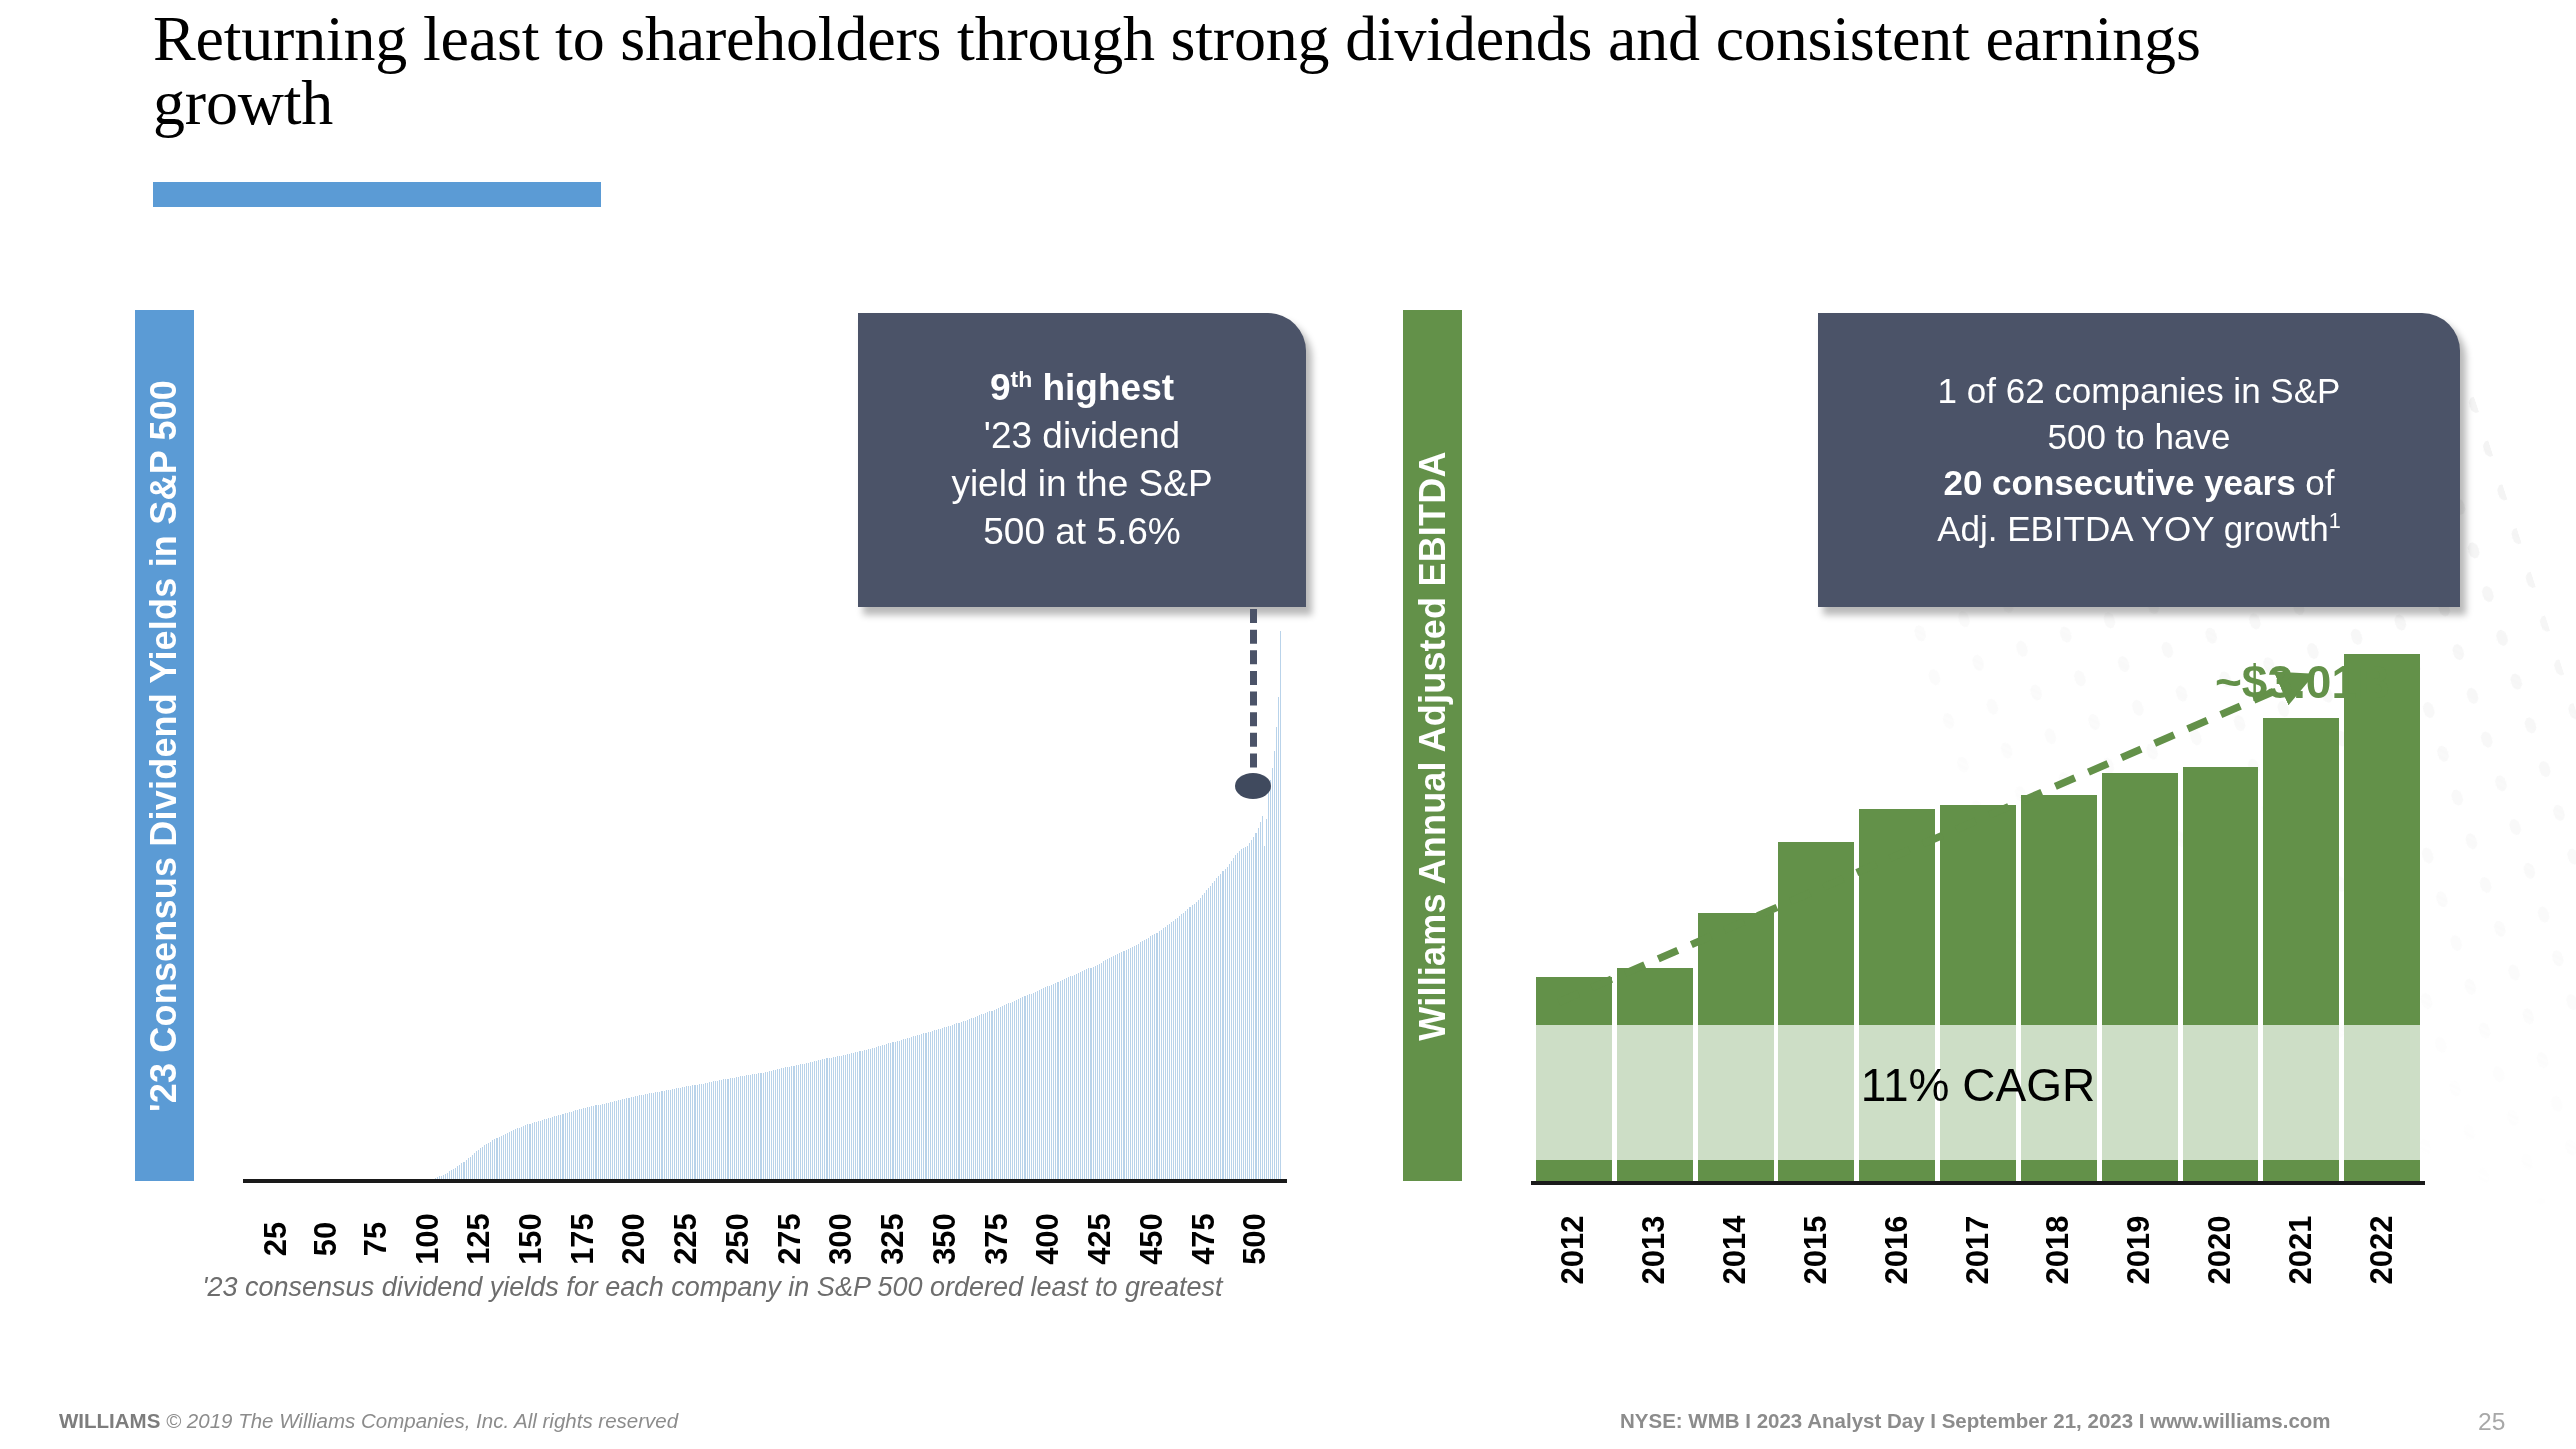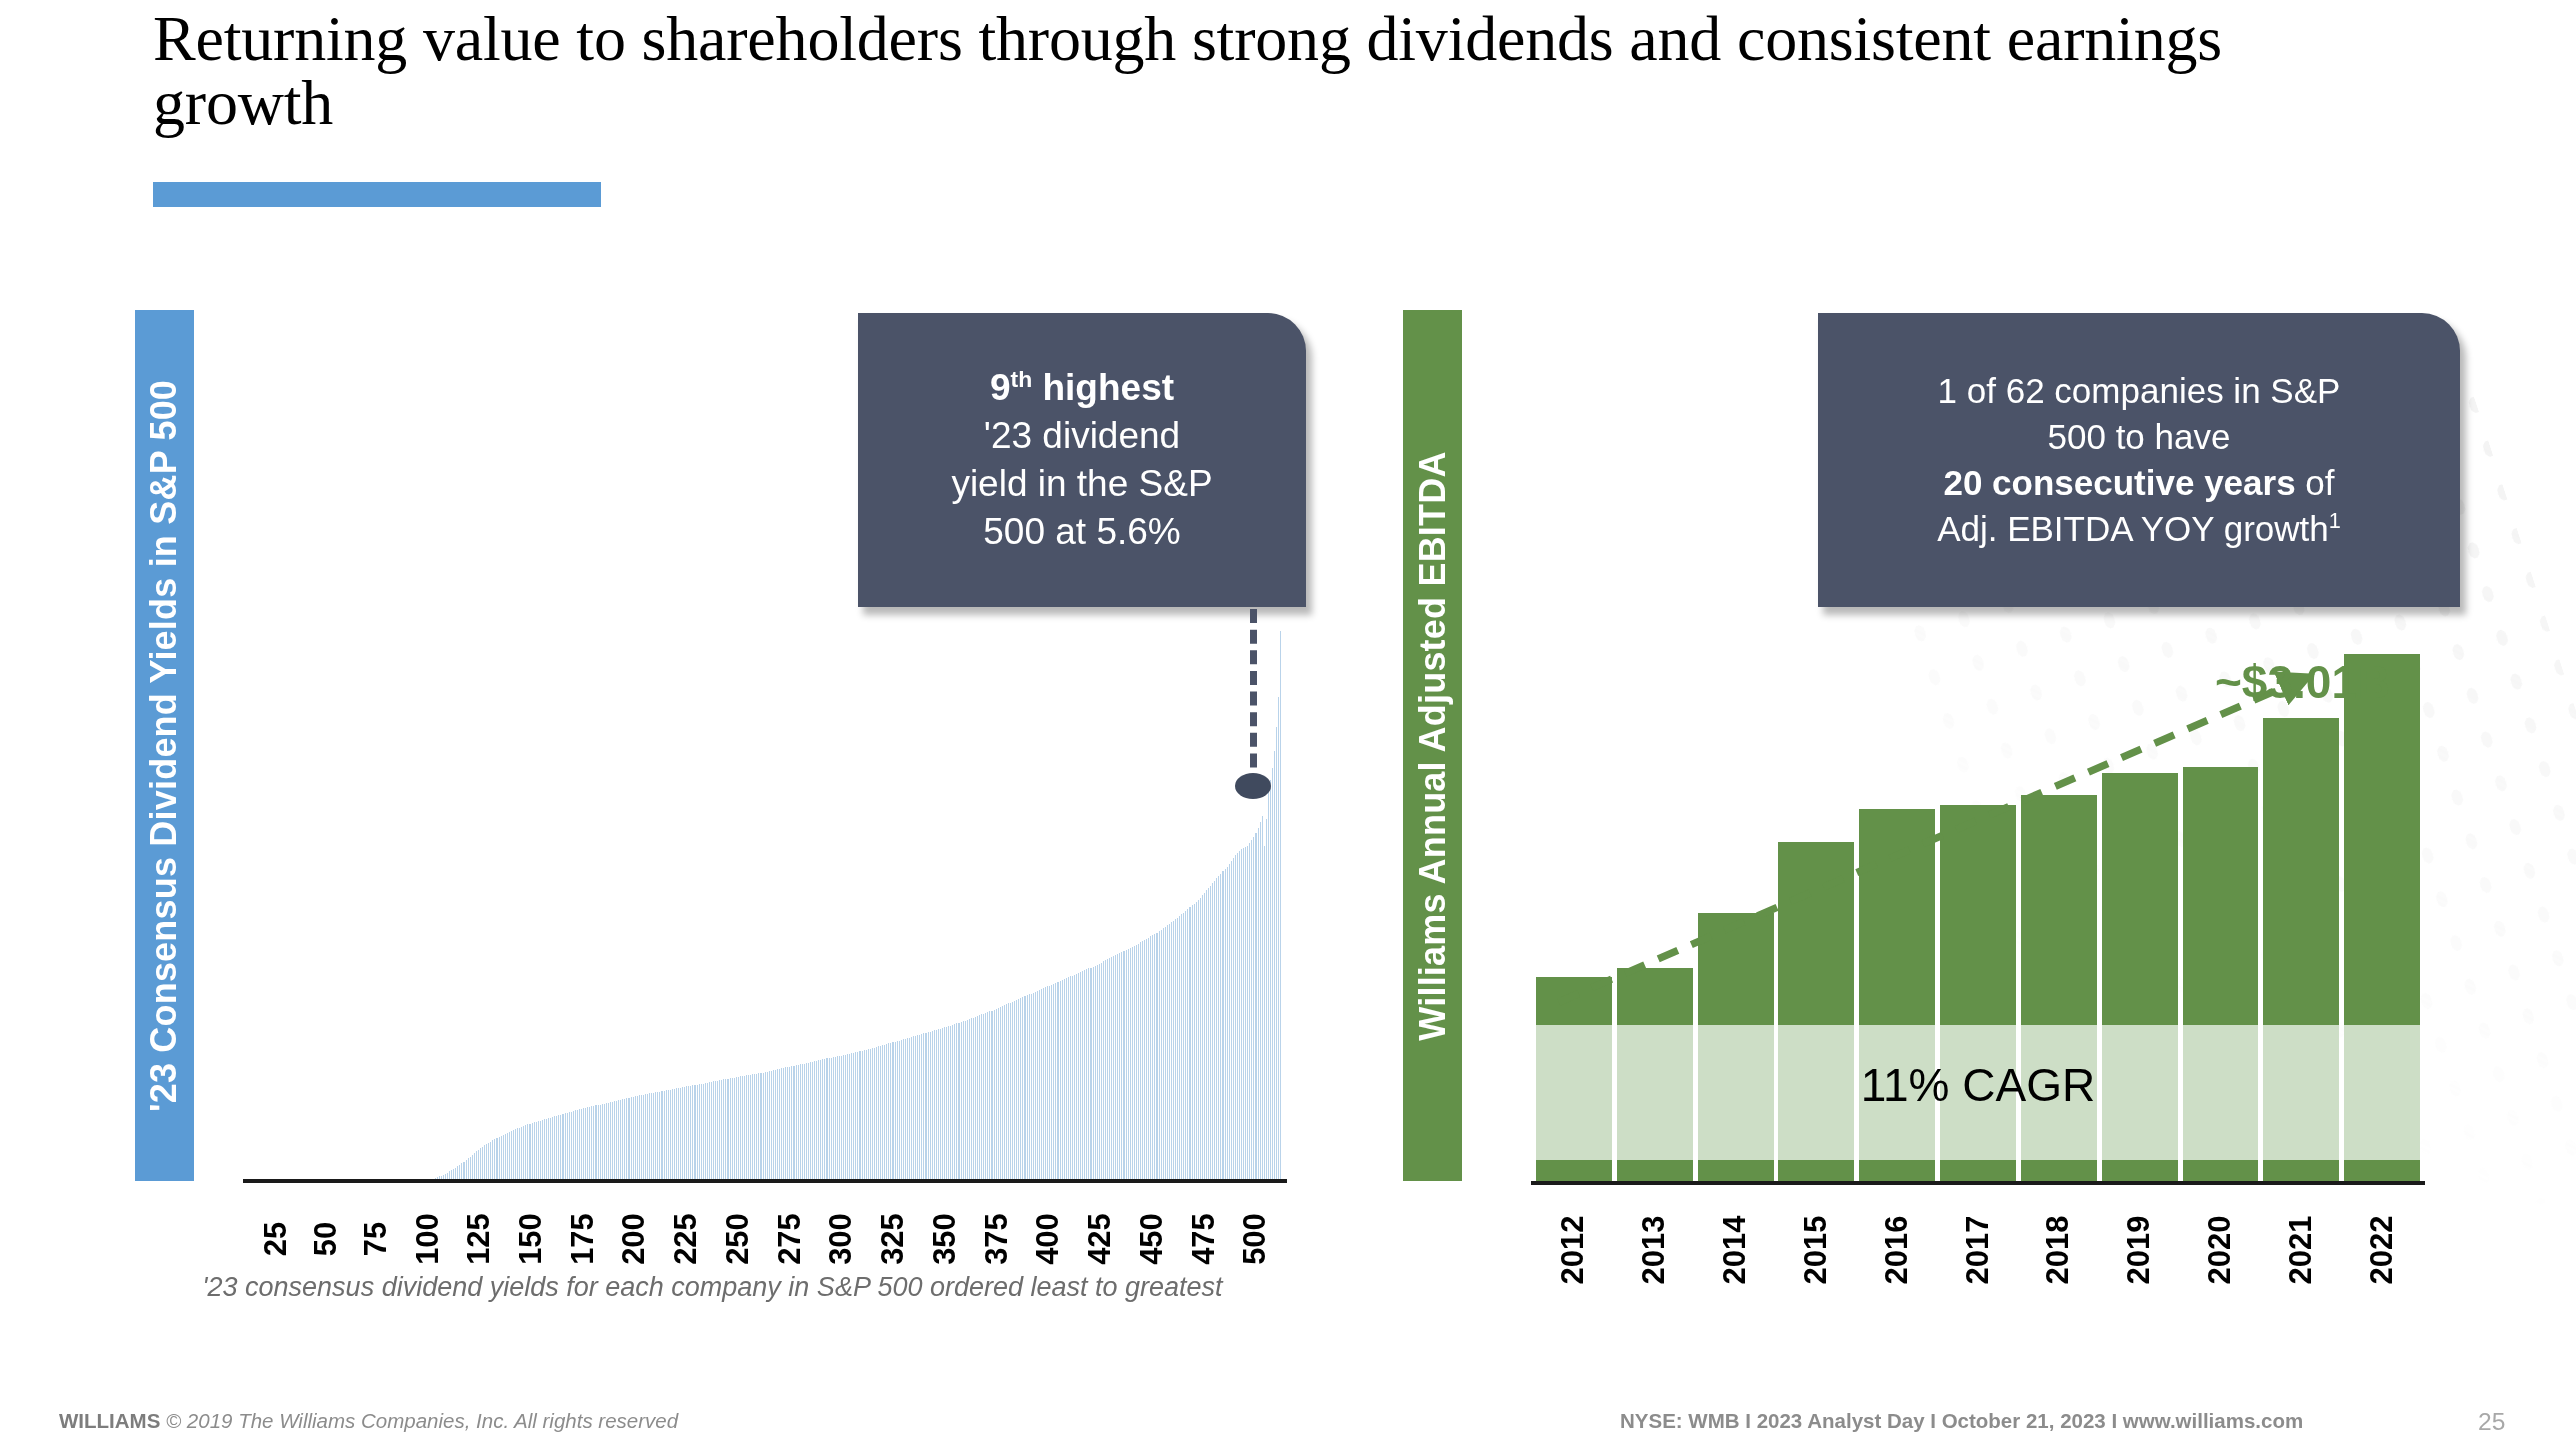--- a/index.html
+++ b/index.html
@@ -79,21 +79,21 @@
   #footer-left{position:absolute;left:59px;top:1409px;font-size:20.5px;color:#8c8c8c;font-style:italic;}
   #footer-left b{font-style:normal;font-weight:bold;color:#7d7d7d;}
   #footer-right{position:absolute;left:1620px;top:1409px;font-size:20.5px;color:#8c8c8c;font-weight:bold;}
   #page-num{position:absolute;left:2478px;top:1408px;font-size:24.6px;color:#a8a8a8;}
 </style>
 </head>
 <body>
 
 <div id="watermark"></div>
 
-<div id="title">Returning value to shareholders through strong dividends and consistent earnings growth</div>
+<div id="title">Returning least to shareholders through strong dividends and consistent earnings growth</div>
 <div id="title-rule"></div>
 
 <div class="sidebar" id="left-sidebar">
   <span>'23 Consensus Dividend Yields in S&amp;P 500</span>
 </div>
 
 <div class="callout" id="callout-left">
   <p>
     <b><span>9</span><sup>th</sup><span> highest</span></b><br>
     <span>'23 dividend</span><br>
@@ -789,15 +789,15 @@
       <span>2022</span>
     </div>
   </div>
 
 <div id="notes">
 </div>
 <div id="footer-left">
   <b>WILLIAMS</b>
   <span>© 2019 The Williams Companies, Inc. All rights reserved</span>
 </div>
-<div id="footer-right">NYSE: WMB  I  2023 Analyst Day  I  October 21, 2023  I   www.williams.com</div>
+<div id="footer-right">NYSE: WMB  I  2023 Analyst Day  I  September 21, 2023  I   www.williams.com</div>
 <div id="page-num">25</div>
 
 
 </body></html>

